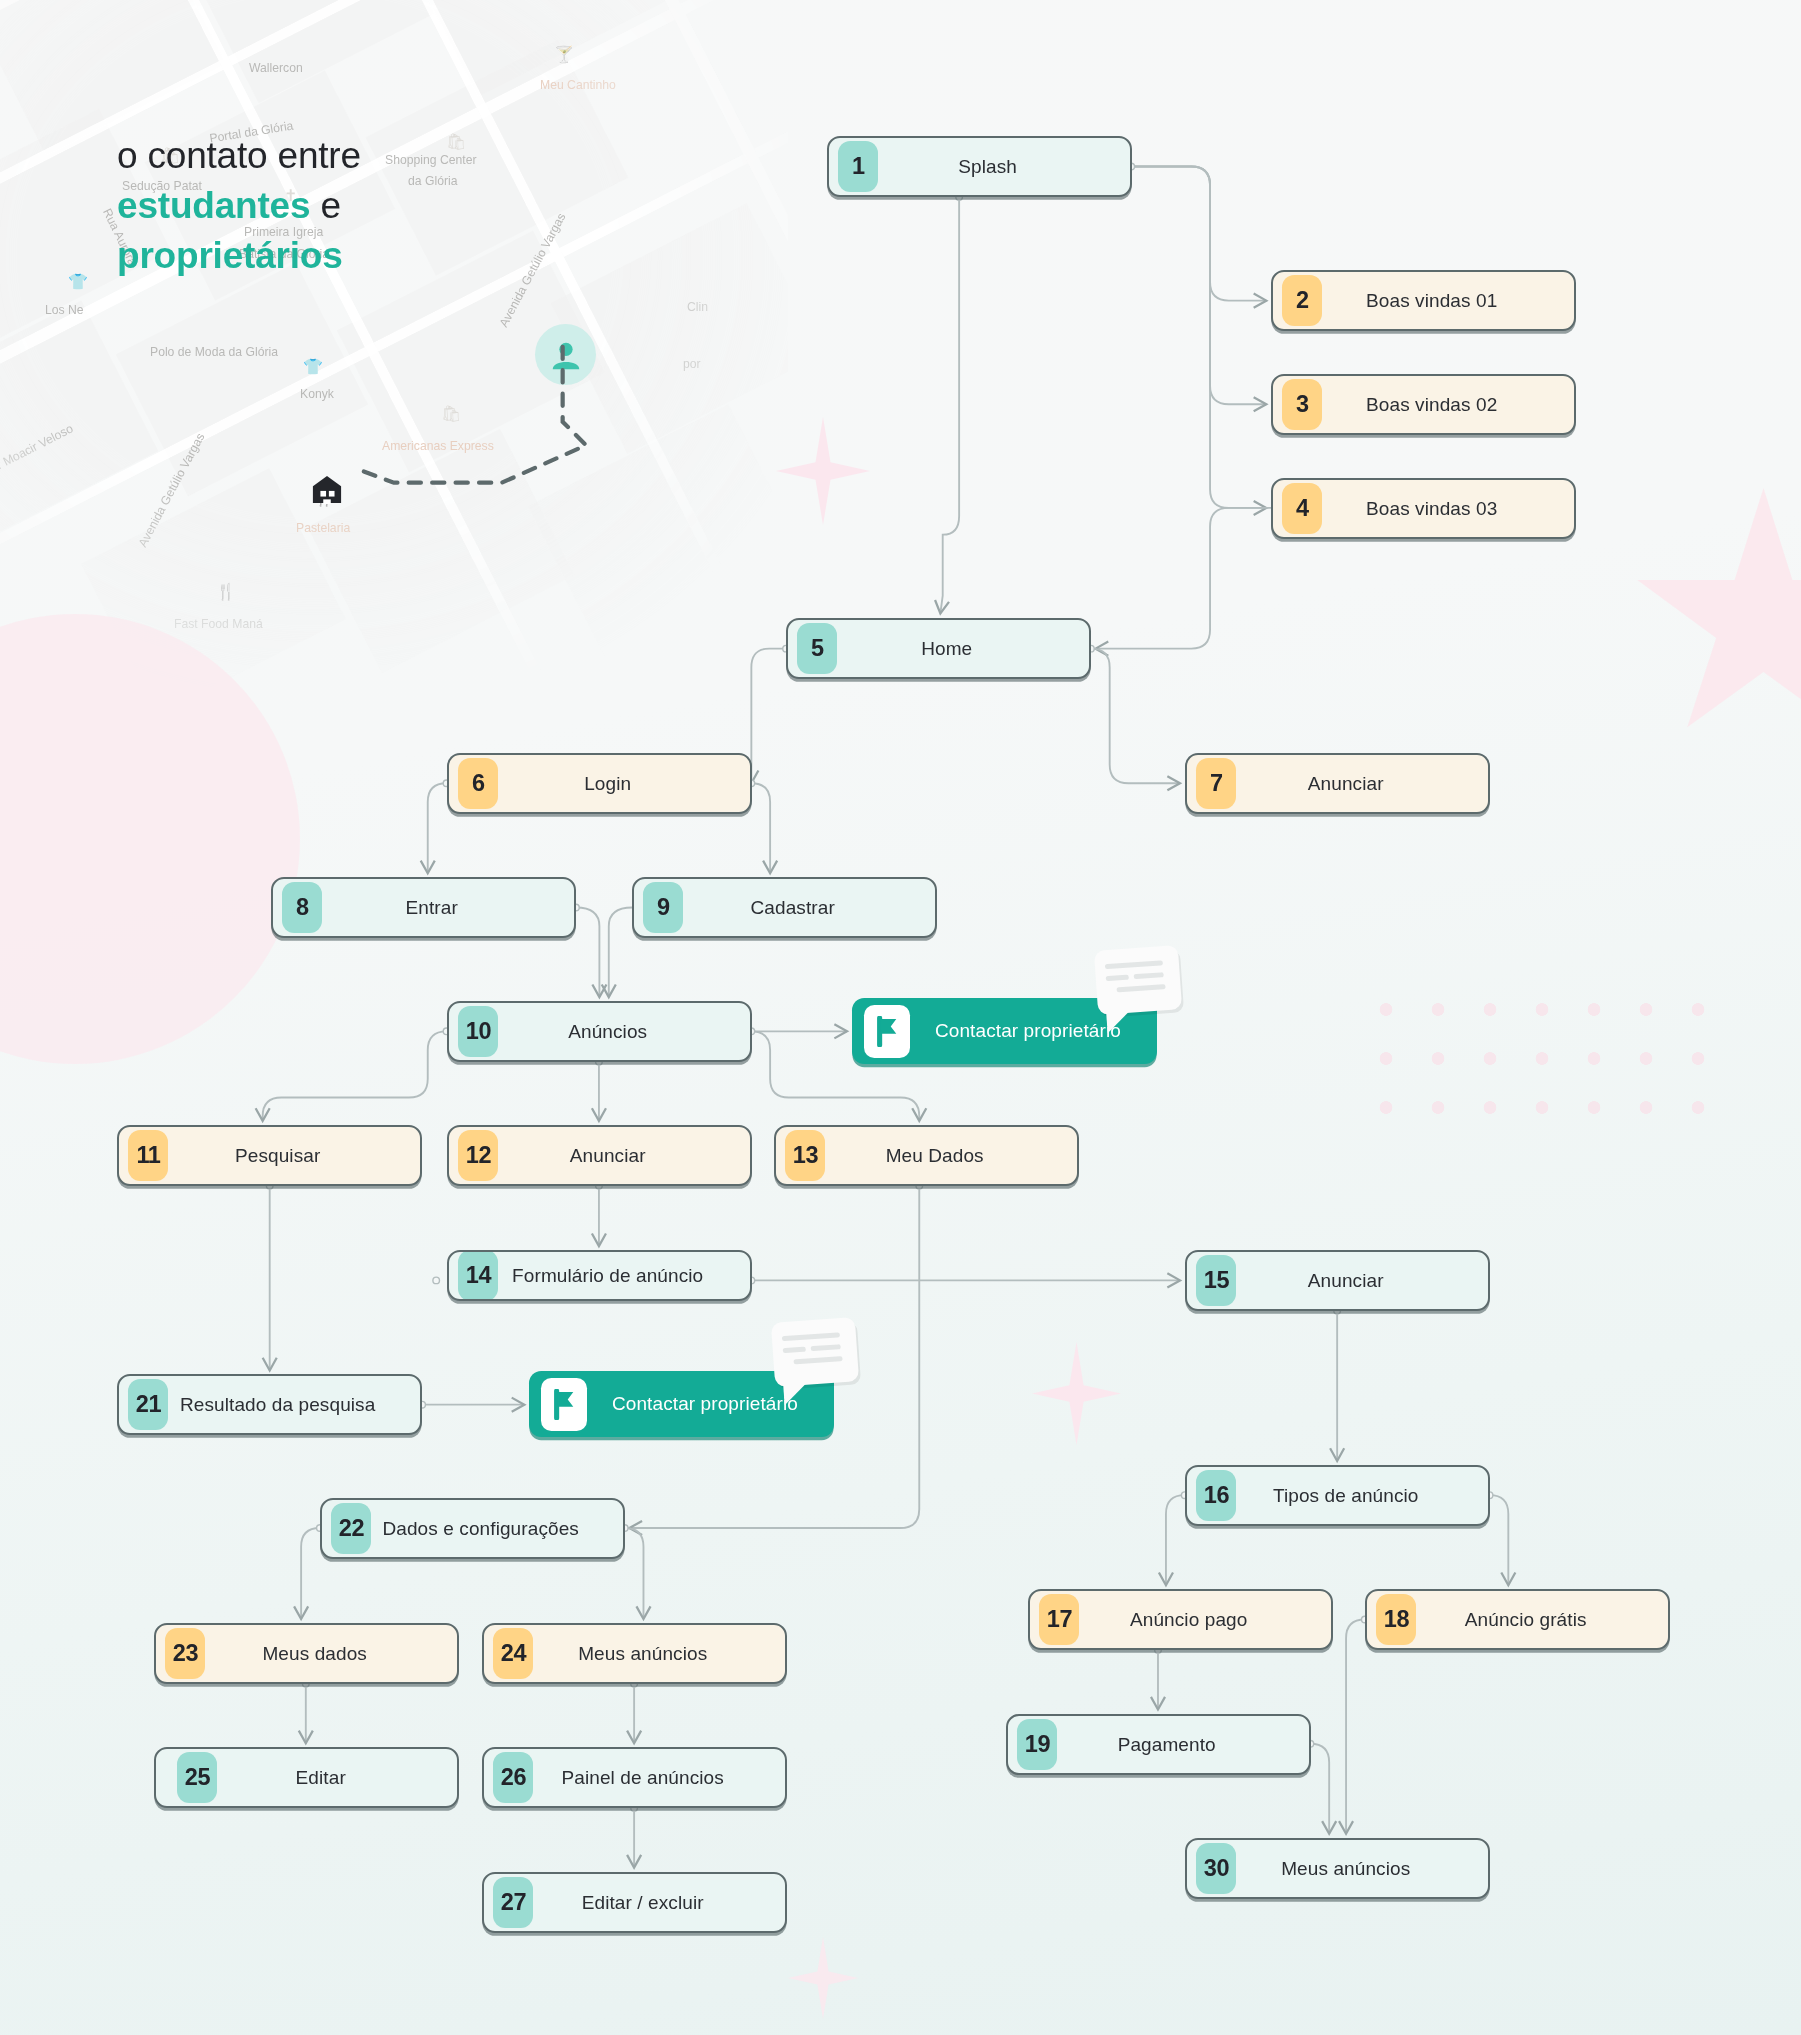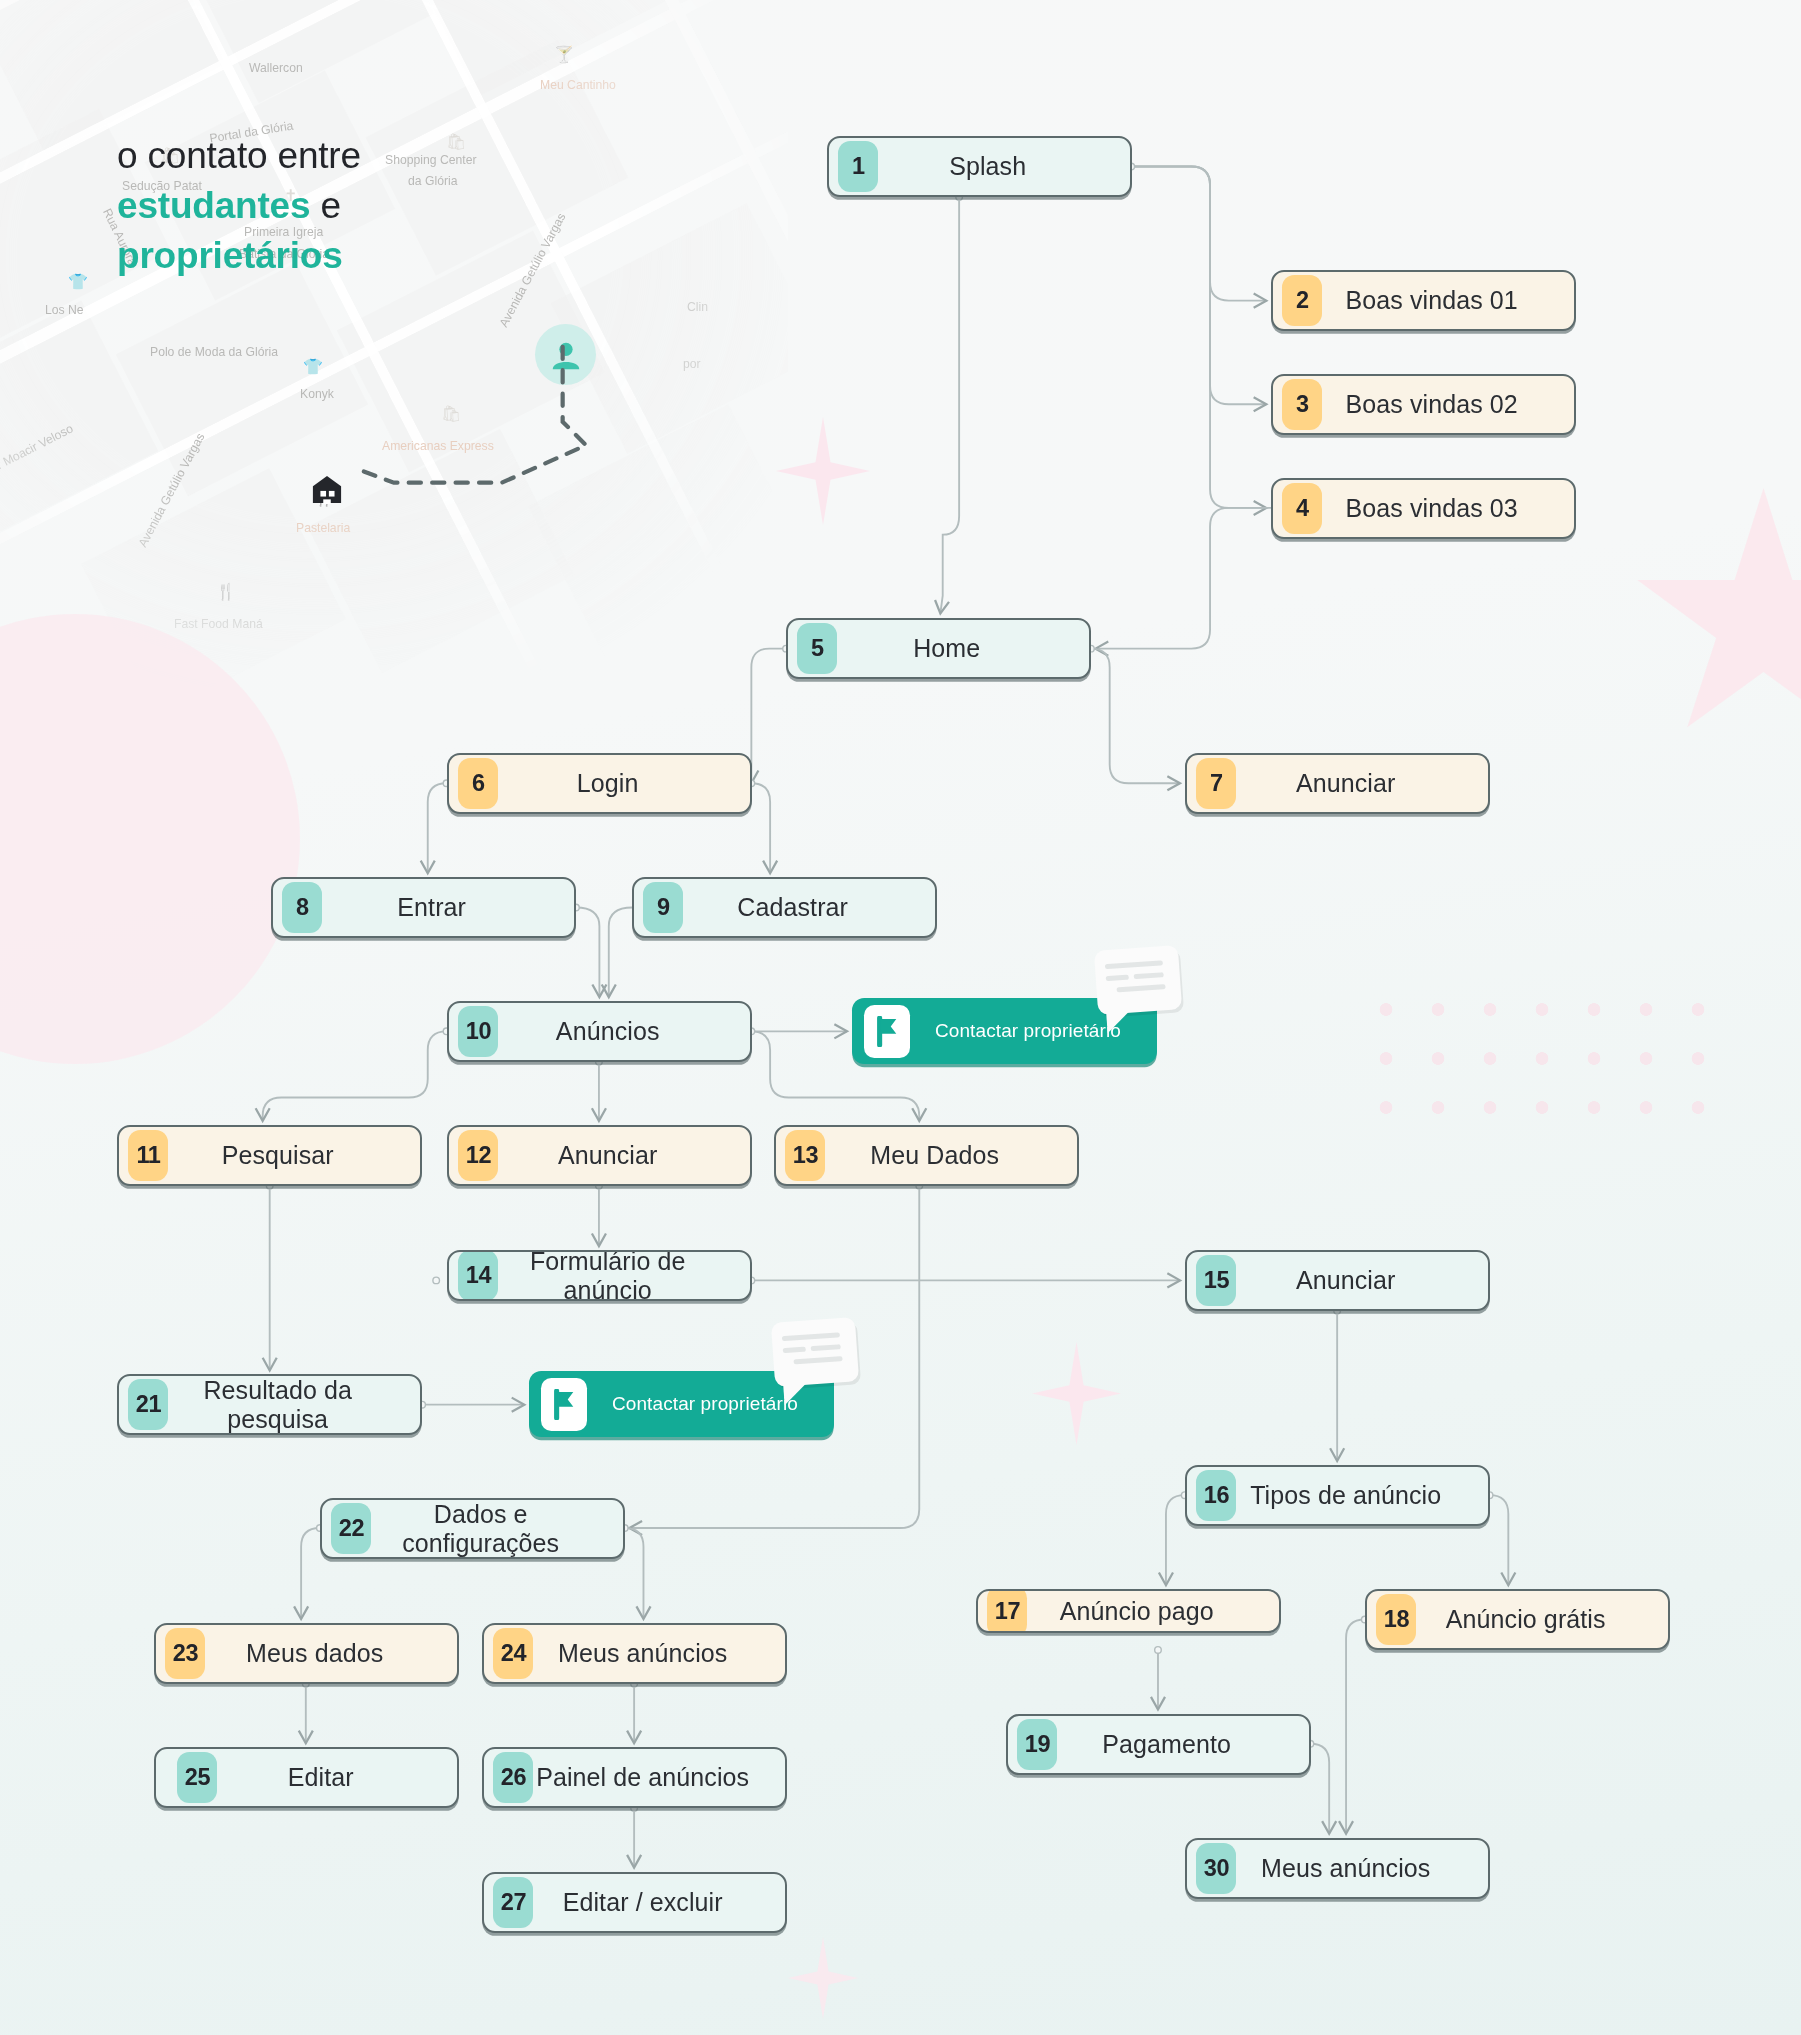--- a/index.html
+++ b/index.html
@@ -104,21 +104,21 @@
     flex: 0 0 auto;
     margin-left: 9.4px;
     width: 40px; height: 51px;
     border-radius: 12.2px;
     display: flex; align-items: center; justify-content: center;
     font-size: 23.5px; font-weight: 700; color: #22242a;
     letter-spacing: -0.5px;
   }
   .node .label {
     flex: 1 1 auto; text-align: center;
-    font-size: 25px; color: #2b2e33;
+    font-size: 19px; color: #2b2e33;
     padding-right: 33px;
     letter-spacing: 0.1px;
   }
   .node.teal { background: #eaf5f3; }
   .node.teal .badge { background: #9adcd2; }
   .node.amber { background: #faf3e6; }
   .node.amber .badge { background: #ffd486; }
 
   .cta {
     position: absolute;
@@ -406,21 +406,21 @@
         <div class="label">Formulário de anúncio</div>
       </div>
       <div class="node teal" style="left: 1185px; top: 1250px; width: 305px; height: 61px;">
         <div class="badge">15</div>
         <div class="label">Anunciar</div>
       </div>
       <div class="node teal" style="left: 1185px; top: 1465px; width: 305px; height: 61px;">
         <div class="badge">16</div>
         <div class="label">Tipos de anúncio</div>
       </div>
-      <div class="node amber" style="left: 976px; top: 1589px; width: 305px; height: 44px;">
+      <div class="node amber" style="left: 1028px; top: 1589px; width: 305px; height: 61px;">
         <div class="badge">17</div>
         <div class="label">Anúncio pago</div>
       </div>
       <div class="node amber" style="left: 1365px; top: 1589px; width: 305px; height: 61px;">
         <div class="badge">18</div>
         <div class="label">Anúncio grátis</div>
       </div>
       <div class="node teal" style="left: 1006px; top: 1714px; width: 305px; height: 61px;">
         <div class="badge">19</div>
         <div class="label">Pagamento</div>

